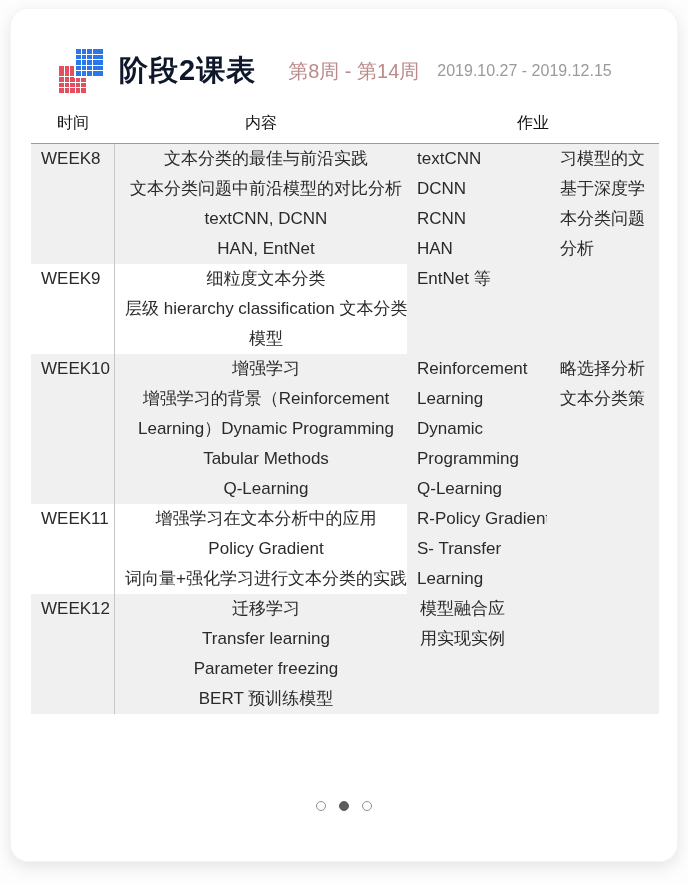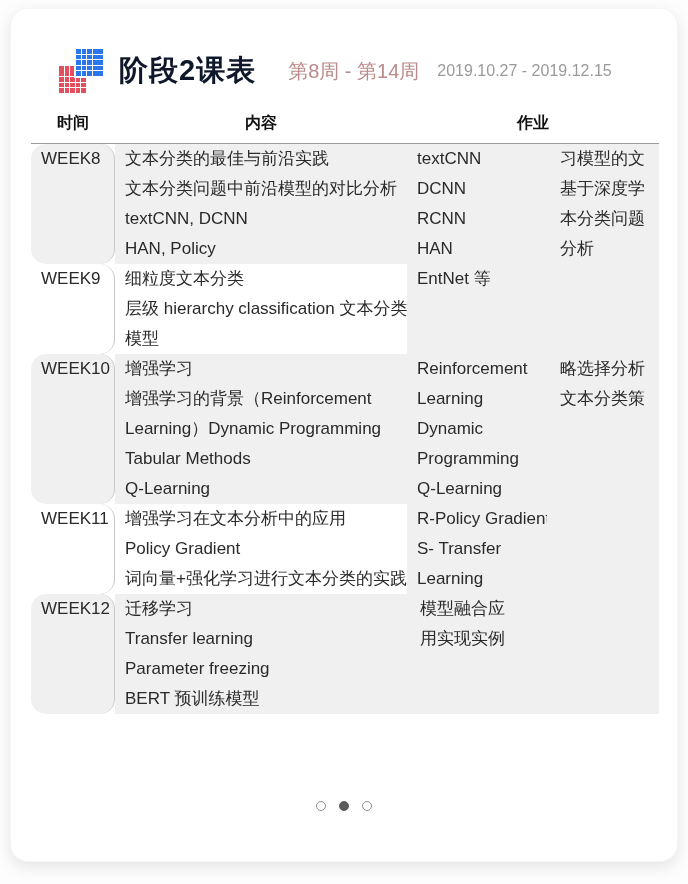--- a/index.html
+++ b/index.html
@@ -20,30 +20,30 @@
       repeating-linear-gradient(0deg,transparent 0 4.7px,#fff 4.7px 5.6px),
       repeating-linear-gradient(90deg,transparent 0 4.7px,#fff 4.7px 5.6px);}
   .sq.red{left:0;top:17px;background-color:var(--red);}
   .sq.blue{left:17px;top:0;background-color:var(--blue);box-shadow:0 0 0 2px #fff;}
   .title{font-size:29px;font-weight:700;letter-spacing:1px;margin-left:14px;color:#0f172a;}
   .week-range{font-size:20px;color:var(--rose);margin-left:32px;white-space:nowrap;}
   .date-range{font-size:16px;color:var(--muted);margin-left:18px;white-space:nowrap;}
   
   .table{margin:14px 20px 0 20px;width:628px;}
   .thead{display:flex;border-bottom:1px solid var(--head-rule);padding-bottom:9px;}
-  .th{font-size:16px;font-weight:700;text-align:center;color:#111;}
+  .th{font-size:16px;font-weight:400;text-align:center;color:#111;}
   .col0{width:84px;flex:0 0 auto;}
   .col1{width:292px;flex:0 0 auto;}
   .col2{width:140px;flex:0 0 auto;}
   .col3{flex:1 1 auto;}
   .band{display:flex;align-items:stretch;}
   .cell{font-size:17px;line-height:30px;padding:0;}
   .cell .ln{height:30px;white-space:nowrap;overflow:hidden;}
-  .cell.time{padding-left:10px;border-right:1px solid var(--rule);border-radius:15px;}
-  .cell.content{padding-left:10px;}
+  .cell.time{padding-left:10px;border-right:1px solid var(--rule);}
+  .cell.content{padding-left:10px;text-align:center;}
   .cell.key{padding-left:10px;}
   .cell.hw{padding-left:13px;}
   .sh{background:var(--band);}
   
   .dots{position:absolute;left:0;right:0;bottom:50px;display:flex;
     justify-content:center;align-items:center;gap:13px;}
   .dot{width:10px;height:10px;border-radius:50%;border:1.5px solid #8f8f8f;background:transparent;cursor:pointer;}
   .dot.active{background:#5c5c5c;border-color:#5c5c5c;}
 </style>
 </head>
@@ -68,21 +68,21 @@
       </div>
     <div class="tbody" id="tbody">
         <div class="band">
           <div class="cell time col0 sh">
             <div class="ln">WEEK8</div>
           </div>
           <div class="cell content col1 sh">
             <div class="ln">文本分类的最佳与前沿实践</div>
             <div class="ln">文本分类问题中前沿模型的对比分析</div>
             <div class="ln">textCNN, DCNN</div>
-            <div class="ln">HAN, Policy</div>
+            <div class="ln">HAN, EntNet</div>
           </div>
           <div class="cell key col2 sh">
             <div class="ln">textCNN</div>
             <div class="ln">DCNN</div>
             <div class="ln">RCNN</div>
             <div class="ln">HAN</div>
           </div>
           <div class="cell hw col3 sh">
             <div class="ln">习模型的文</div>
             <div class="ln">基于深度学</div>

